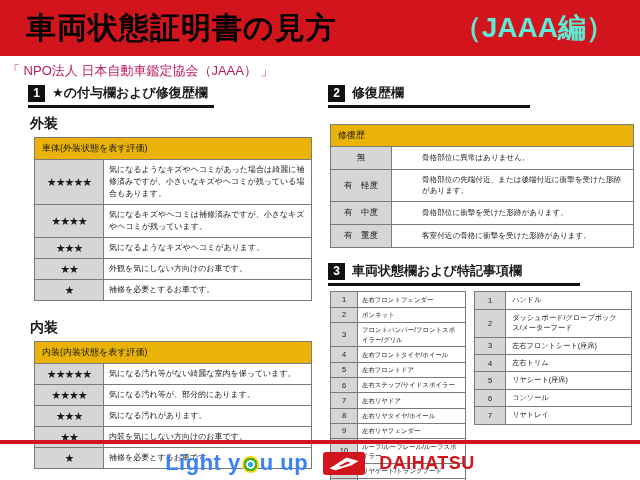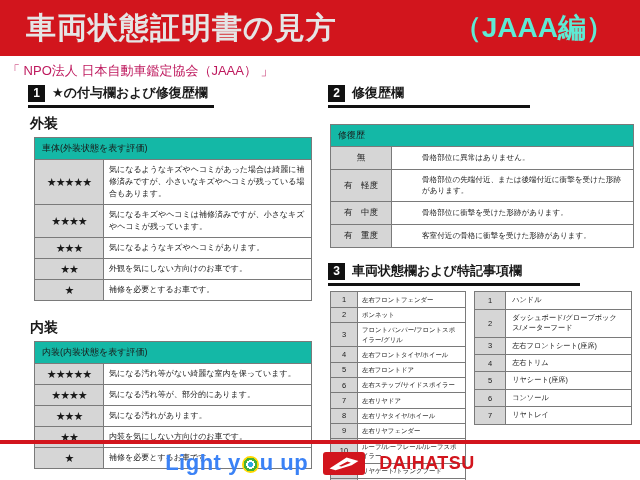--- a/index.html
+++ b/index.html
@@ -7,36 +7,36 @@
     width:640px;height:480px;overflow:hidden;background:#ffffff;
     font-family:"Liberation Sans","DejaVu Sans",sans-serif;color:#1a1a1a;
     position:relative;
   }
   
   .top-banner{
     position:absolute;top:0;left:0;width:640px;height:56px;background:#d2151d;
     display:flex;align-items:center;justify-content:space-between;
     padding:0 26px;box-sizing:border-box;
   }
-  .top-banner .title{color:#e5e5e5;font-size:30px;font-weight:800;letter-spacing:1px;}
+  .top-banner .title{color:#000000;font-size:30px;font-weight:800;letter-spacing:1px;}
   .top-banner .edition{color:#5eead4;font-size:28px;font-weight:800;}
   .subtitle{position:absolute;top:62px;left:7px;font-size:13px;color:#be185d;}
   
   .col-left{position:absolute;left:28px;top:84px;width:284px;}
   .col-right{position:absolute;left:328px;top:84px;width:304px;}
   
   .sec-head{display:flex;align-items:center;gap:7px;border-bottom:3px solid #111;
     padding-bottom:3px;}
   .sec-num{width:17px;height:17px;background:#111;color:#fff;font-size:12px;font-weight:bold;
     display:flex;align-items:center;justify-content:center;flex:0 0 auto;}
   .sec-title{font-size:13px;font-weight:bold;white-space:nowrap;}
   
   .blk-label{font-weight:bold;font-size:14px;margin:7px 0 4px 2px;}
   .tbl{border:1px solid #7a7a7a;background:#fff;margin-left:6px;}
-  .tbl-head{background:#14b8a6;font-size:9px;padding:4px 7px;border-bottom:1px solid #7a7a7a;}
+  .tbl-head{background:#eab308;font-size:9px;padding:4px 7px;border-bottom:1px solid #7a7a7a;}
   .trow{display:flex;border-bottom:1px solid #7a7a7a;}
   .trow:last-child{border-bottom:none;}
   .star-cell{width:68px;flex:0 0 auto;background:#d6d6d6;border-right:1px solid #7a7a7a;
     display:flex;align-items:center;justify-content:center;font-size:11px;letter-spacing:-1px;
     font-weight:bold;}
   .desc-cell{flex:1;font-size:8px;line-height:1.5;padding:4px 5px;display:flex;align-items:center;}
   .tbl-ext{width:276px;}
   
   .tbl-rep{width:302px;margin-left:2px;margin-top:16px;}
   .grade-cell{width:56px;flex:0 0 auto;background:#d6d6d6;border-right:1px solid #7a7a7a;

